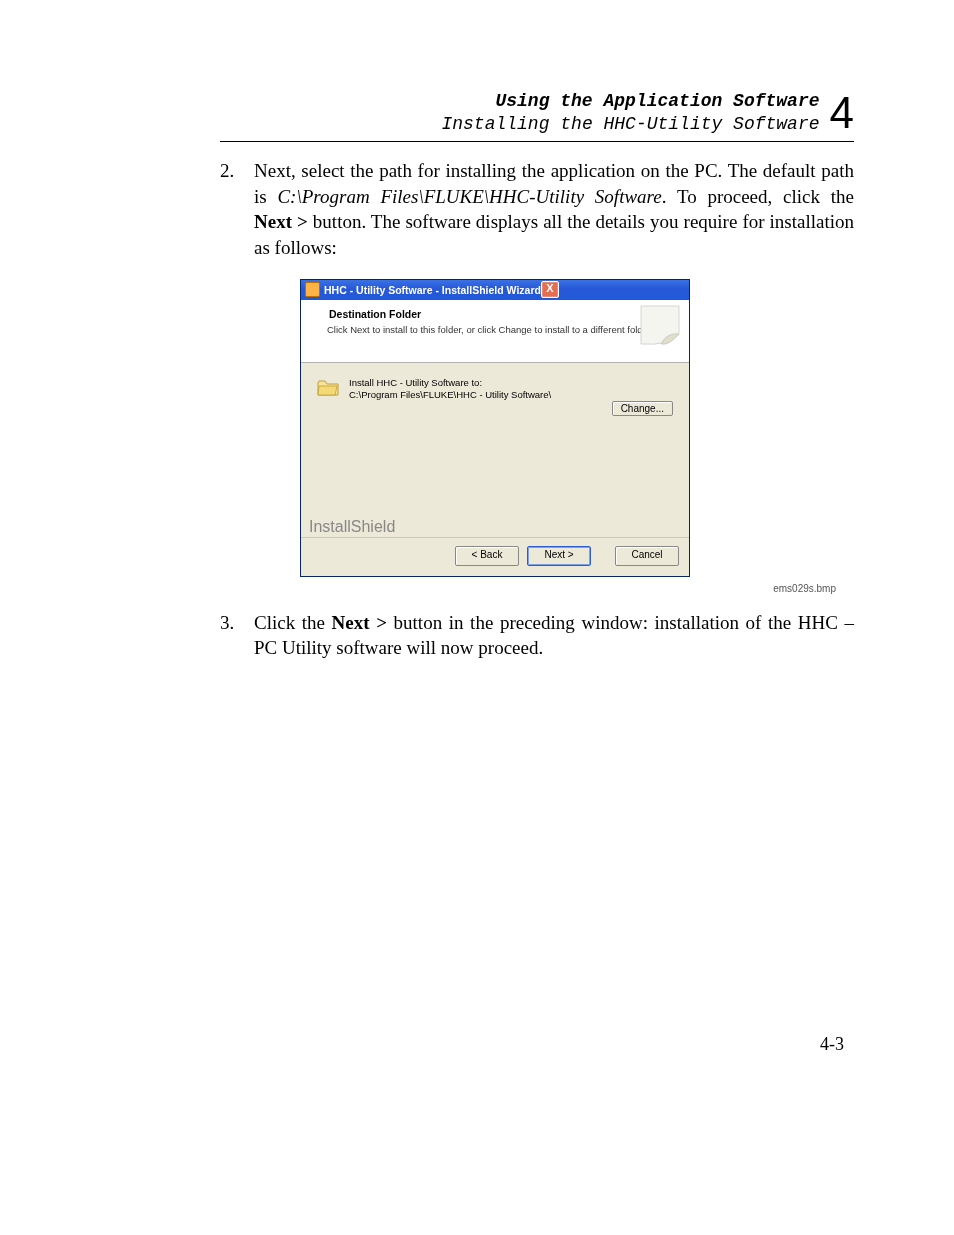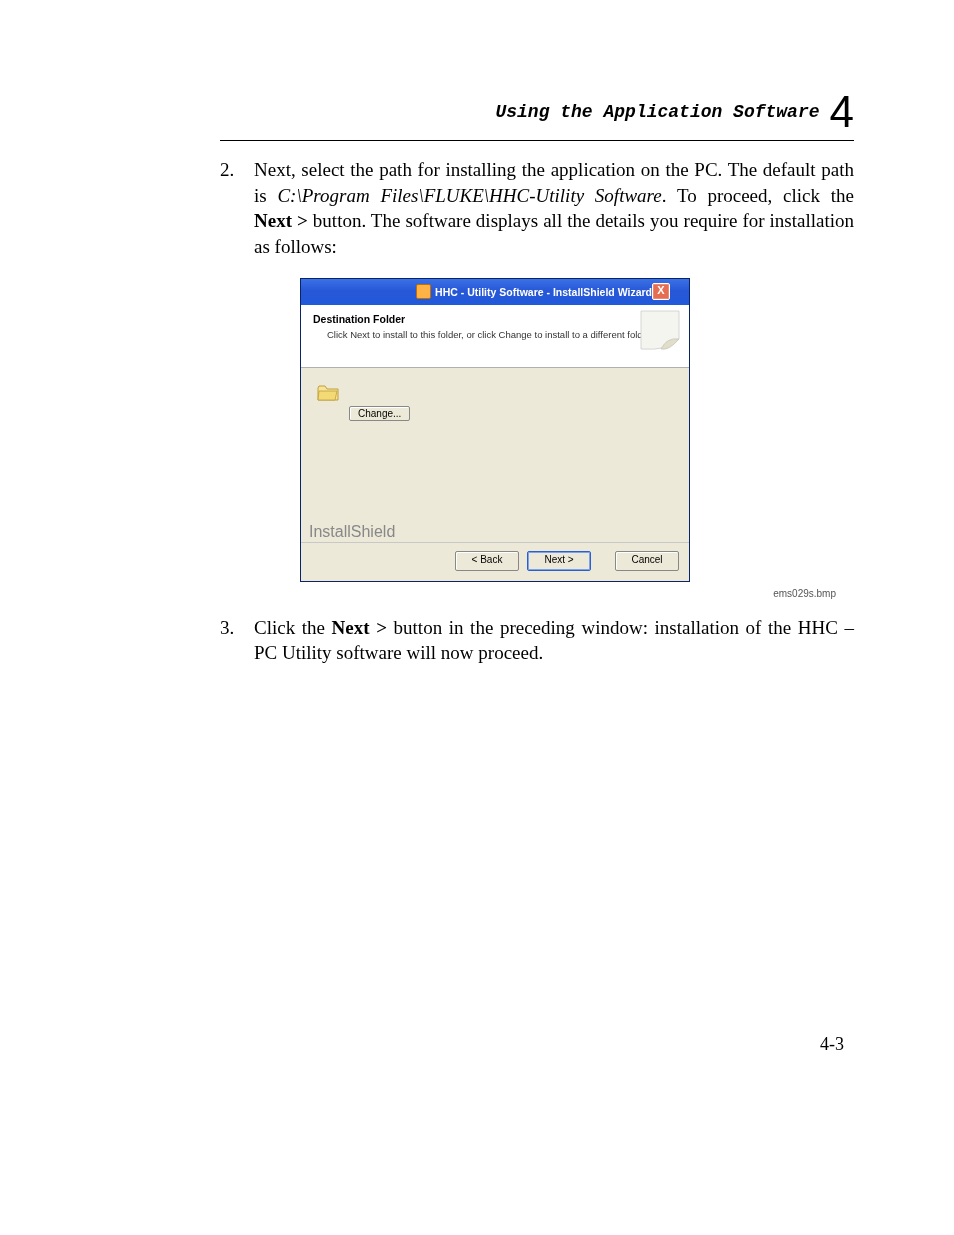--- a/index.html
+++ b/index.html
@@ -74,27 +74,27 @@
     font-family: Tahoma, Arial, sans-serif;
     font-size: 10px;
     color: #000;
     border: 1px solid #0a246a;
     background: #ece9d8;
     width: 388px;
   }
   .titlebar {
     background: linear-gradient(to bottom, #3a72e6 0%, #2757d6 45%, #205adb 100%);
     color: #fff;
-    height: 26px;
+    height: 20px;
     display: flex;
     align-items: center;
     padding: 0 19px 0 4px;
     font-weight: bold;
     font-size: 10.5px;
-    justify-content: flex-end;
+    justify-content: flex-start;
   }
   .titlebar-left {
     display: flex;
     align-items: center;
     gap: 4px;
   }
   .title-icon {
     width: 13px;
     height: 13px;
     background: #ffb347;
@@ -117,20 +117,21 @@
   .banner {
     background: #fff;
     padding: 8px 10px 10px 12px;
     border-bottom: 1px solid #b0b0b0;
     position: relative;
     height: 44px;
   }
   .banner-title {
     font-weight: bold;
     font-size: 10.5px;
+    margin-left: 16px;
   }
   .banner-sub {
     margin: 4px 0 0 14px;
     font-size: 9.5px;
     color: #333;
   }
   .page-curl {
     position: absolute;
     right: 6px;
     top: 4px;
@@ -217,20 +218,21 @@
 </style>
 </head>
 <body>
 
 <div class="page">
 
   <div class="header">
     <div class="header-inner">
       <div class="header-text">
         <div class="h1">Using the Application Software</div>
+        <div class="h2">Installing the HHC-Utility Software</div>
       </div>
       <div class="chapter-num">4</div>
     </div>
   </div>
 
   <div class="step">
     <div class="num">2.</div>
     <div class="txt">
       <span>Next, select the path for installing the application on the PC. The default path is </span><span class="italic">C:\Program Files\FLUKE\HHC-Utility Software</span><span>. To proceed, click the </span><span class="bold">Next &gt;</span><span> button. The software displays all the details you require for installation as follows:</span>
     </div>
@@ -252,20 +254,24 @@
           <path d="M2 2 L40 2 L40 30 Q30 42 2 40 Z" fill="#f5f5f0" stroke="#ccc" stroke-width="0.8"></path>
           <path d="M40 30 Q28 28 22 40 Q30 42 40 30 Z" fill="#e0ddc8" stroke="#bbb" stroke-width="0.6"></path>
         </svg>
       </div>
       <div class="body-area">
         <div class="folder-row">
           <svg class="folder-icon" viewBox="0 0 22 18">
             <path d="M1 4 L1 16 L21 16 L21 5 L10 5 L8 2 L2 2 Z" fill="#f7e39a" stroke="#bfa037" stroke-width="1"></path>
             <path d="M2 7 L20 7 L18 16 L1 16 Z" fill="#f4d977" stroke="#bfa037" stroke-width="0.8"></path>
           </svg>
+          <div class="folder-text">
+            <div>Install HHC - Utility Software to:</div>
+            <div>C:\Program Files\FLUKE\HHC - Utility Software\</div>
+          </div>
           <button class="change-btn">Change...</button>
         </div>
       </div>
       <div style="position:relative;">
         <div class="brand">InstallShield</div>
         <div class="button-row">
           <div class="dlg-btn">&lt; Back</div>
           <div class="dlg-btn default">Next &gt;</div>
           <div style="width:8px"></div>
           <div class="dlg-btn">Cancel</div>

